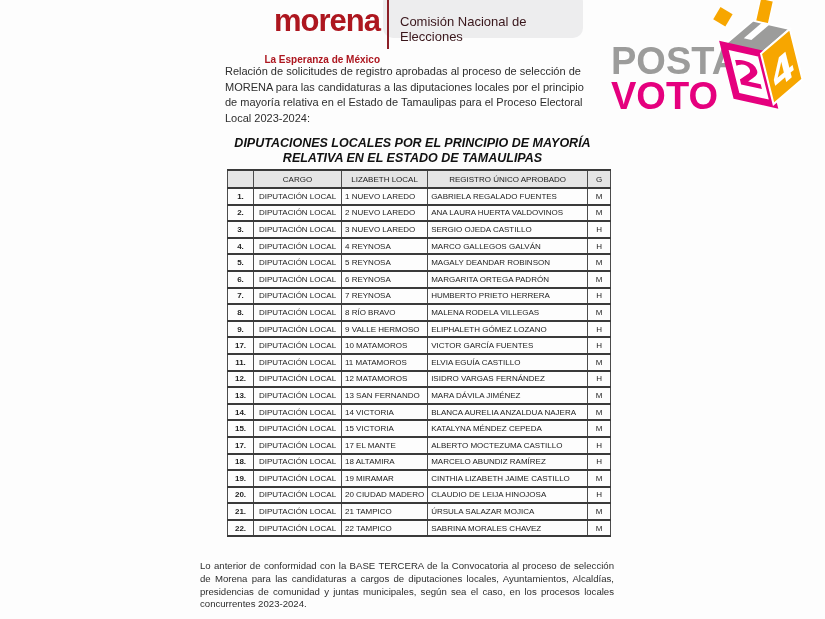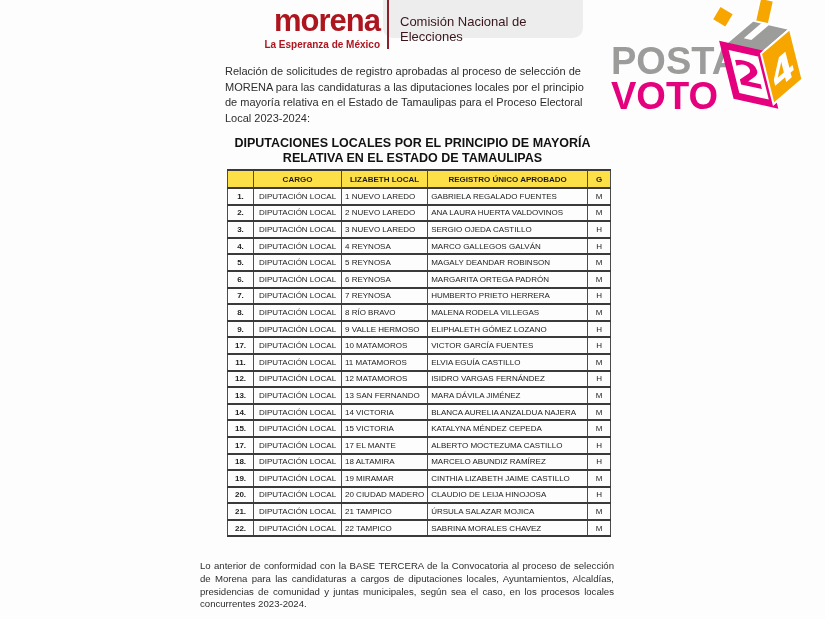--- a/index.html
+++ b/index.html
@@ -5,41 +5,41 @@
   html,body{margin:0;padding:0;background:#ffffff;}
   body{width:825px;height:619px;position:relative;overflow:hidden;
        font-family:"Liberation Sans", sans-serif;color:#1c1c1c;}
   .page{position:absolute;inset:0;background:#fdfdfd;}
 
   
   .commission-bg{position:absolute;left:383px;top:-8px;width:200px;height:46px;
        background:#ededee;border-radius:10px;}
   .morena-logo{position:absolute;left:245px;top:6px;width:135px;text-align:right;}
   .morena-brand{font-size:31px;font-weight:800;letter-spacing:-1px;color:#ad161f;line-height:30px;}
-  .morena-tagline{font-size:10px;font-weight:700;color:#ad161f;margin-top:3px;}
+  .morena-tagline{font-size:10px;font-weight:700;color:#ad161f;margin-top:18px;}
   .logo-divider{position:absolute;left:387px;top:0;width:2px;height:49px;background:#8d2028;}
   .commission-title{position:absolute;left:400px;top:14px;width:180px;
        font-size:13px;font-weight:400;color:#39161b;}
 
   
   .intro{position:absolute;left:225px;top:64px;width:362px;
        font-size:11px;line-height:15.5px;color:#2e2e2e;}
 
   
   .doc-title{position:absolute;left:210px;top:136px;width:405px;text-align:center;
-       font-size:12.5px;font-weight:700;line-height:15px;color:#111;}
+       font-size:12.5px;font-weight:700;line-height:15px;color:#111;font-style:italic;}
 
   
   table.approvals{position:absolute;left:227px;top:169px;border-collapse:collapse;
        font-size:8px;color:#1c1c1c;table-layout:fixed;}
   table.approvals td, table.approvals th{
        border-left:1px solid #4c4c4c;border-right:1px solid #4c4c4c;
        border-top:2px solid #3a3a3a;border-bottom:2px solid #3a3a3a;
        padding:0 3px;height:14.6px;overflow:hidden;white-space:nowrap;}
-  table.approvals th{background:#fde047;font-weight:700;text-align:center;height:16px;}
+  table.approvals th{background:#e5e5e5;font-weight:400;text-align:center;height:16px;}
   th.spacer{border:none;background:transparent;}
   col.c-num{width:26px;} col.c-cargo{width:88px;} col.c-dist{width:86px;}
   col.c-reg{width:160px;} col.c-g{width:23px;}
   td.num{text-align:center;font-weight:700;}
   td.cargo{text-align:center;}
   td.dist,td.reg{text-align:left;}
   td.g{text-align:center;}
   th.h-dist,th.h-reg{text-align:left;}
 
   

